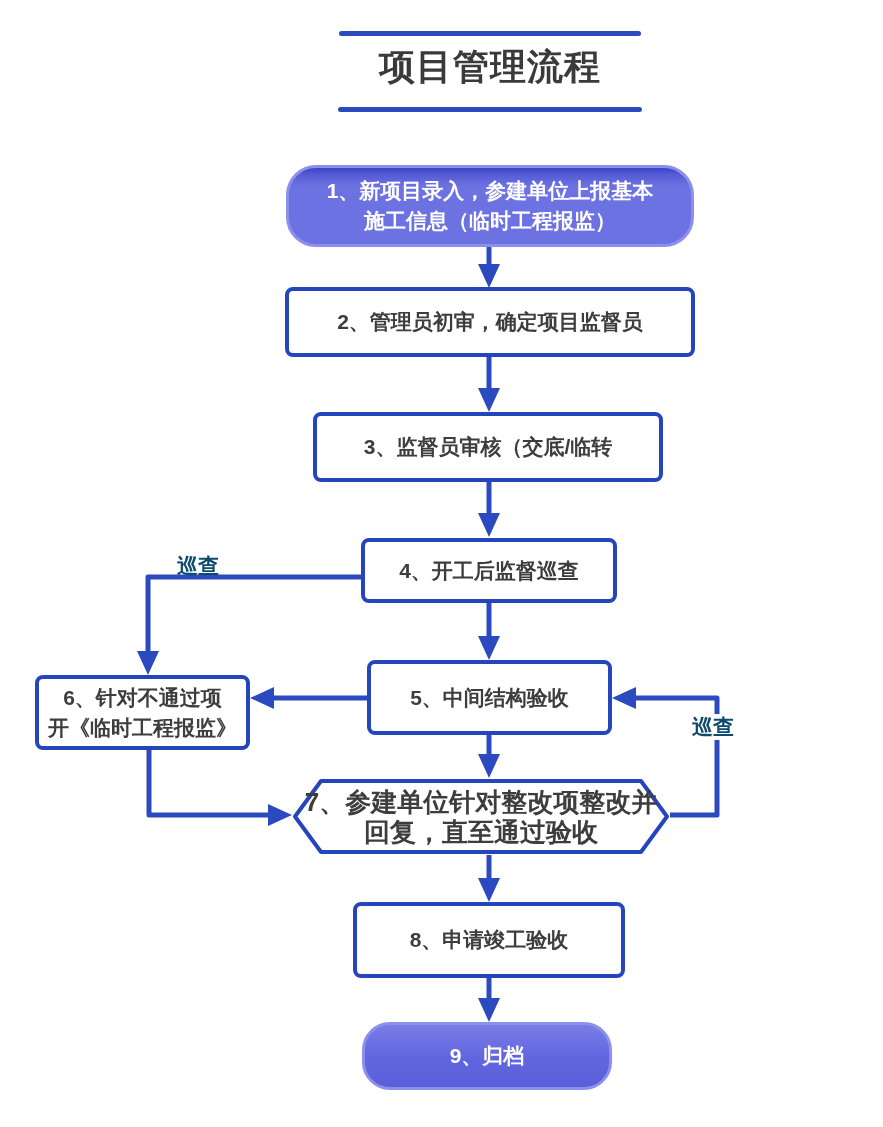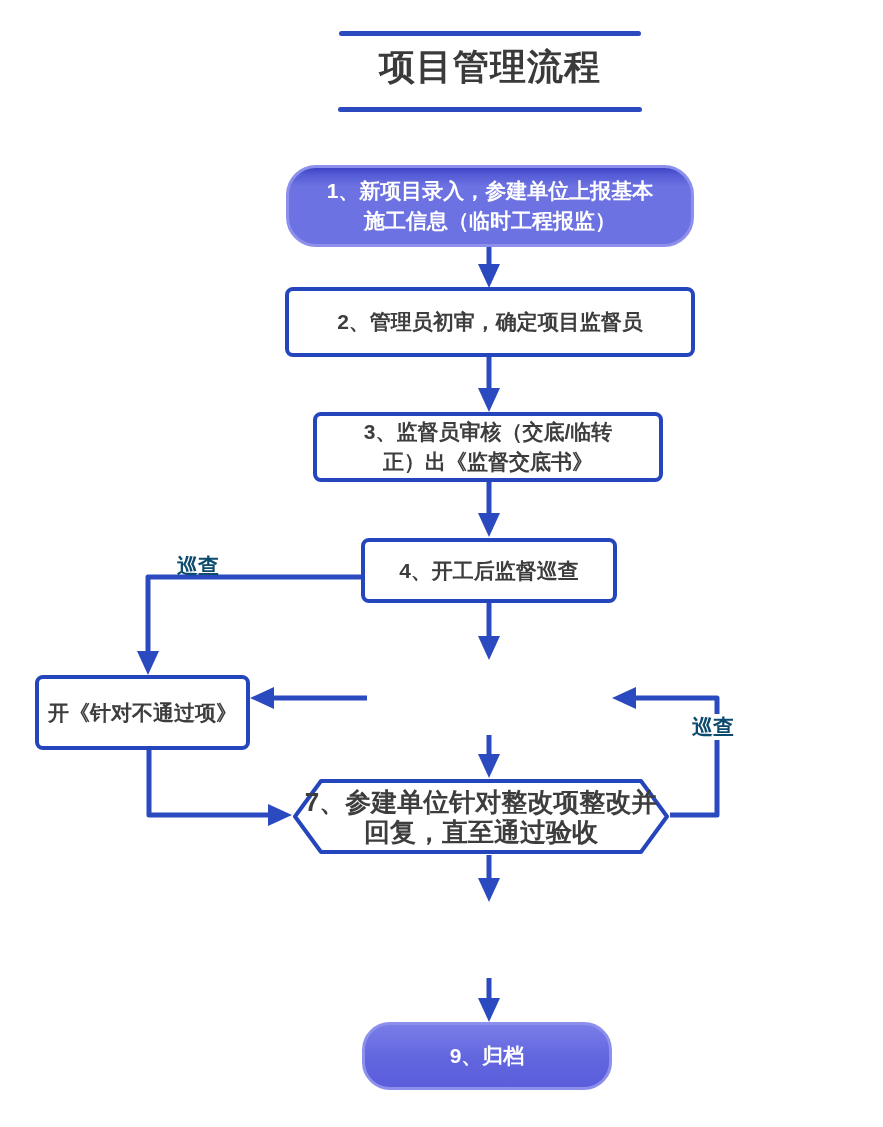--- a/index.html
+++ b/index.html
@@ -111,42 +111,48 @@
     <span>1、新项目录入，参建单位上报基本</span>
     <span>施工信息（临时工程报监）</span>
   </div>
 
   <div class="node whitebox" style="left:285px;top:287px;width:410px;height:70px;">
     <span>2、管理员初审，确定项目监督员</span>
   </div>
 
   <div class="node whitebox" style="left:313px;top:412px;width:350px;height:70px;">
     <span>3、监督员审核（交底/临转</span>
-    <span>正）出《监督交底书》</span>
   </div>
 
   <div class="node whitebox" style="left:361px;top:538px;width:256px;height:65px;">
     <span>4、开工后监督巡查</span>
   </div>
 
+  <div class="node whitebox" style="left:367px;top:660px;width:245px;height:75px;">
+    <span>5、中间结构验收</span>
+  </div>
 
   <div class="node whitebox" style="left:35px;top:675px;width:215px;height:75px;">
-    <span>开《针对不通过项》</span>
+    <span>6、针对不通过项</span>
+    <span>开《临时工程报监》</span>
   </div>
 
   <div class="hexwrap" style="left:292px;top:778px;width:378px;height:77px;">
     <svg width="378" height="77" viewBox="0 0 378 77">
       <polygon points="3,38.5 29,3 349,3 375,38.5 349,74 29,74" fill="#ffffff" stroke="#2545BD" stroke-width="4" stroke-linejoin="round"></polygon>
     </svg>
     <div class="hextext">
       <span>7、参建单位针对整改项整改并</span>
       <span>回复，直至通过验收</span>
     </div>
   </div>
 
+  <div class="node whitebox" style="left:353px;top:902px;width:272px;height:76px;">
+    <span>8、申请竣工验收</span>
+  </div>
 
   <div class="node pill-end" style="left:362px;top:1022px;width:250px;height:68px;">
     <span>9、归档</span>
   </div>
 
   <div class="patrol" style="left:177px;top:553px;">巡查</div>
   <div class="patrol right" style="left:691px;top:714px;">巡查</div>
 
 </div>
 

